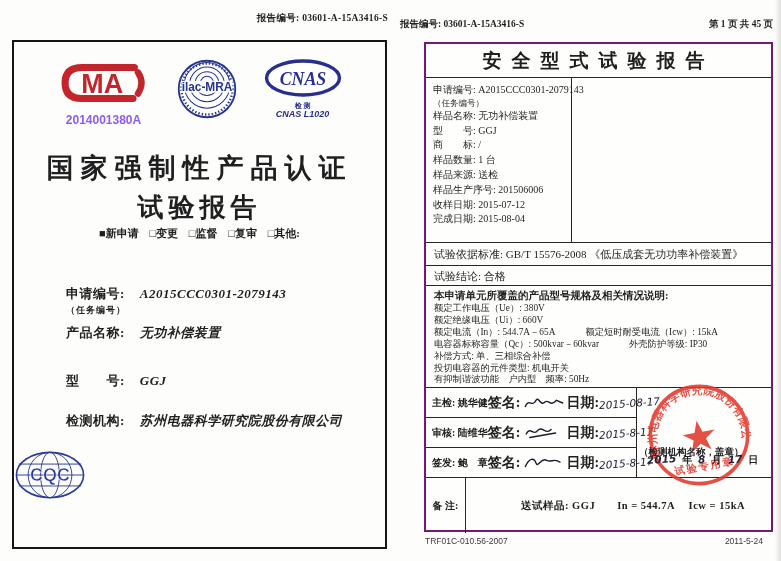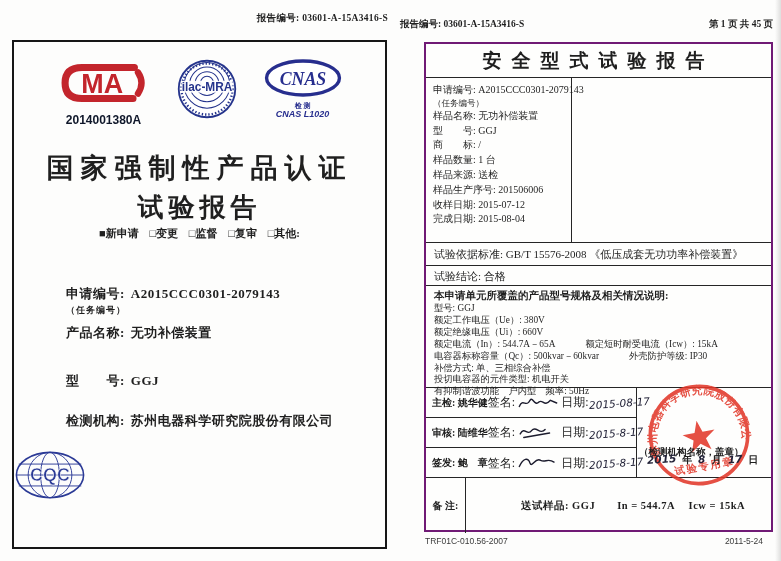--- a/index.html
+++ b/index.html
@@ -9,34 +9,34 @@
   }
   .scan::after{content:"";position:absolute;right:0;top:0;width:6px;height:100%;
     background:linear-gradient(to right,rgba(0,0,0,0),rgba(0,0,0,.12));pointer-events:none;}
   
   .lp-report-no{position:absolute;left:12px;top:12px;width:376px;text-align:right;
     font-size:9.5px;font-weight:bold;letter-spacing:.3px;}
   .lp-box{position:absolute;left:12px;top:40px;width:371px;height:505px;border:2px solid #161616;}
   .logos{position:absolute;left:0;top:16px;width:100%;display:flex;justify-content:center;
     align-items:flex-start;gap:26px;}
   .cma-wrap{text-align:center;}
-  .cma-num{color:#0f172a;font-weight:bold;font-size:12px;font-family:"Liberation Sans",sans-serif;margin-top:1px;}
+  .cma-num{color:#8b5cf6;font-weight:bold;font-size:12px;font-family:"Liberation Sans",sans-serif;margin-top:1px;}
   .cnas-wrap{text-align:center;}
   .cnas-sub{font-size:7px;color:#272e8e;font-weight:bold;line-height:6px;margin-top:1px;}
   .cnas-code{font-size:9px;color:#272e8e;font-weight:bold;font-family:"Liberation Sans",sans-serif;font-style:italic;}
   .lp-title1{position:absolute;left:0;top:108px;width:100%;text-align:center;
     font-size:27px;font-weight:bold;letter-spacing:7px;}
   .lp-title2{position:absolute;left:0;top:148px;width:100%;text-align:center;
     font-size:26px;font-weight:bold;letter-spacing:5px;}
   .lp-checks{position:absolute;left:0;top:184px;width:100%;text-align:center;
     font-size:11px;font-weight:bold;}
   .lp-checks span{margin:0 4px;}
   .lp-fields{position:absolute;left:52px;top:0;width:300px;font-size:13px;font-weight:bold;}
   .lf{position:absolute;white-space:nowrap;letter-spacing:.5px;}
-  .lf .val{margin-left:6px;}
+  .lf .val{margin-left:15px;font-style:italic;}
   .lf-note{position:absolute;font-size:9px;font-weight:bold;letter-spacing:1px;}
   .cqc-wrap{position:absolute;left:0;top:408px;width:100%;text-align:left;}
   
   .rp-report-no{position:absolute;left:400px;top:18px;font-size:9.5px;font-weight:bold;}
   .rp-page-info{position:absolute;right:8px;top:18px;font-size:9.5px;font-weight:bold;}
   .tbl{position:absolute;left:424px;top:42px;width:349px;height:490px;
     border:2px solid #701a75;box-sizing:border-box;background:rgba(255,255,255,.4);}
   .r-title{height:33px;line-height:33px;border-bottom:1.5px solid #262626;text-align:center;
     font-size:19px;font-weight:bold;letter-spacing:10px;}
   .r-info{display:flex;height:165px;border-bottom:1.5px solid #262626;box-sizing:border-box;}
@@ -52,21 +52,21 @@
   .r-cov{height:102px;border-bottom:1.5px solid #262626;padding:3px 6px 0 8px;box-sizing:border-box;}
   .cov-title{font-size:10.5px;font-weight:bold;line-height:14px;}
   .spec{display:flex;font-size:9.3px;line-height:11.9px;white-space:nowrap;}
   .spec .sr{margin-left:30px;}
   .r-sig{display:flex;height:90px;border-bottom:1.5px solid #262626;box-sizing:border-box;}
   .sig-l{width:211px;border-right:1.5px solid #262626;box-sizing:border-box;}
   .srow{height:30px;display:flex;align-items:center;padding:0 4px 0 6px;box-sizing:border-box;
     border-bottom:1px solid #262626;}
   .srow:last-child{border-bottom:none;}
   .srow .role{font-size:10px;font-weight:bold;width:70px;white-space:nowrap;}
-  .srow .slab,.srow .dlab{font-size:12px;font-weight:normal;white-space:nowrap;}
+  .srow .slab,.srow .dlab{font-size:14px;font-weight:bold;white-space:nowrap;}
   .scribble{margin:0 2px;flex:0 0 auto;}
   .hand{font-family:"DejaVu Sans",sans-serif;font-style:italic;font-size:10.5px;color:#232338;
     transform:rotate(-4deg);display:inline-block;white-space:nowrap;}
   .sig-r{flex:1;position:relative;}
   .seal-note{position:absolute;left:2px;top:58px;font-size:9.5px;font-weight:bold;white-space:nowrap;z-index:2;}
   .seal-date{position:absolute;left:10px;bottom:10px;font-size:10px;font-weight:bold;z-index:2;}
   .seal-date span{margin-right:6px;}
   .stamp{position:absolute;left:8px;top:-7px;z-index:1;opacity:.88;transform:rotate(-10deg);}
   .r-rem{display:flex;height:55px;box-sizing:border-box;}
   .rem-label{width:40px;border-right:1.5px solid #262626;display:flex;align-items:center;
@@ -180,23 +180,20 @@
       </div>
     </div>
 
     <div class="r-std">试验依据标准: GB/T 15576-2008 《低压成套无功功率补偿装置》</div>
 
     <div class="r-con">试验结论: 合格</div>
 
     <div class="r-cov">
       <div class="cov-title">本申请单元所覆盖的产品型号规格及相关情况说明:</div>
       <div class="spec">
-          <span class="sl">型号: GGJ</span>
-        </div>
-      <div class="spec">
           <span class="sl">额定工作电压（Ue）: 380V</span>
         </div>
       <div class="spec">
           <span class="sl">额定绝缘电压（Ui）: 660V</span>
         </div>
       <div class="spec">
           <span class="sl">额定电流（In）: 544.7A－65A</span>
           <span class="sr">额定短时耐受电流（Icw）: 15kA</span>
         </div>
       <div class="spec">

